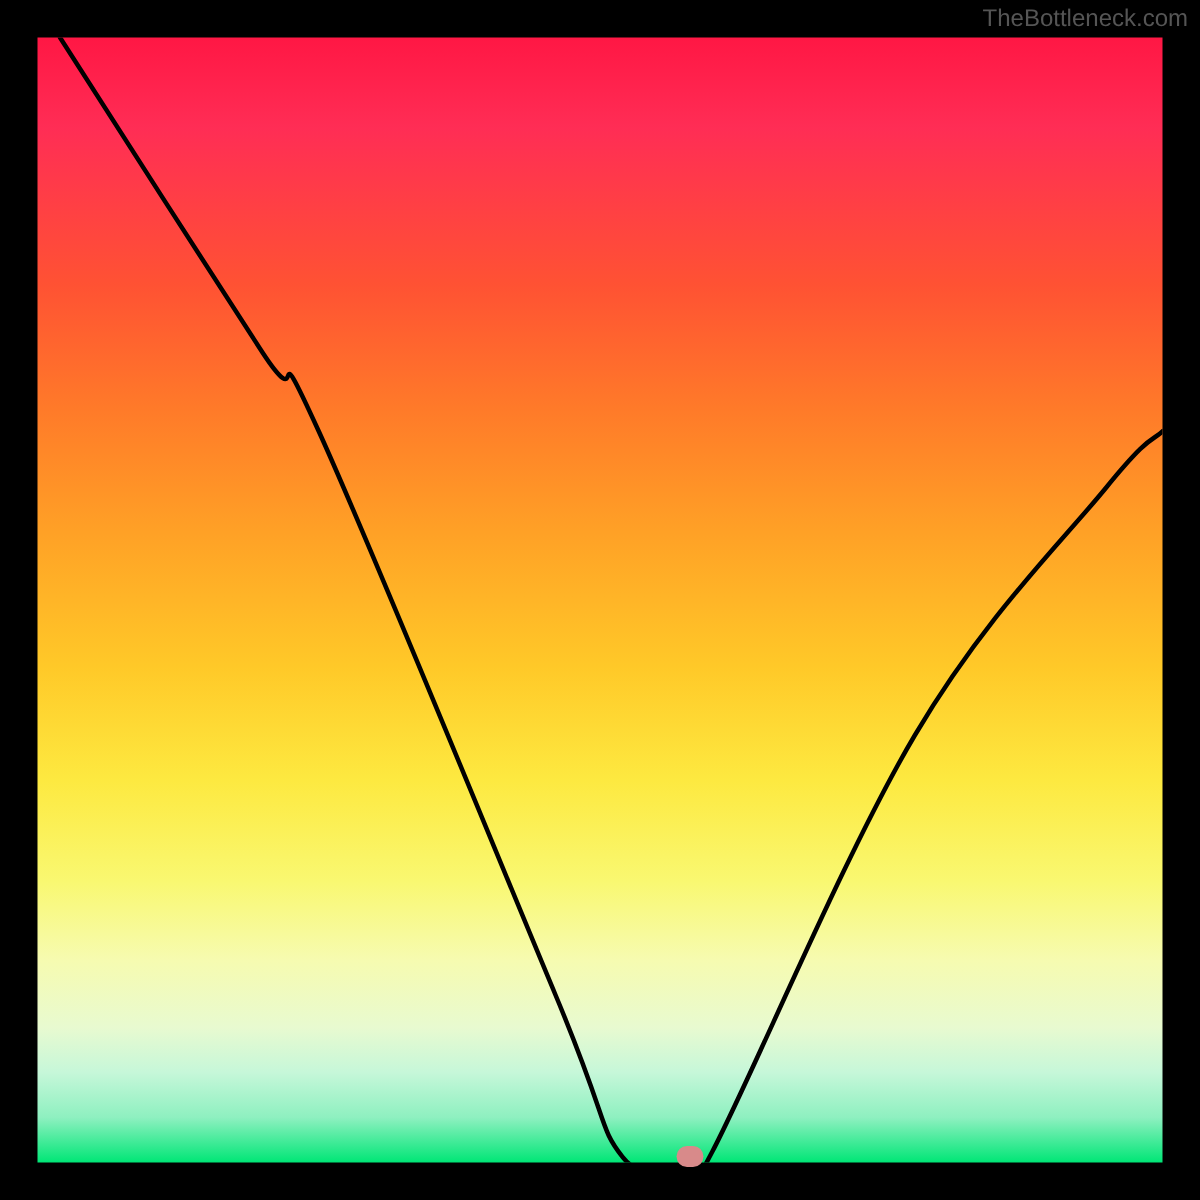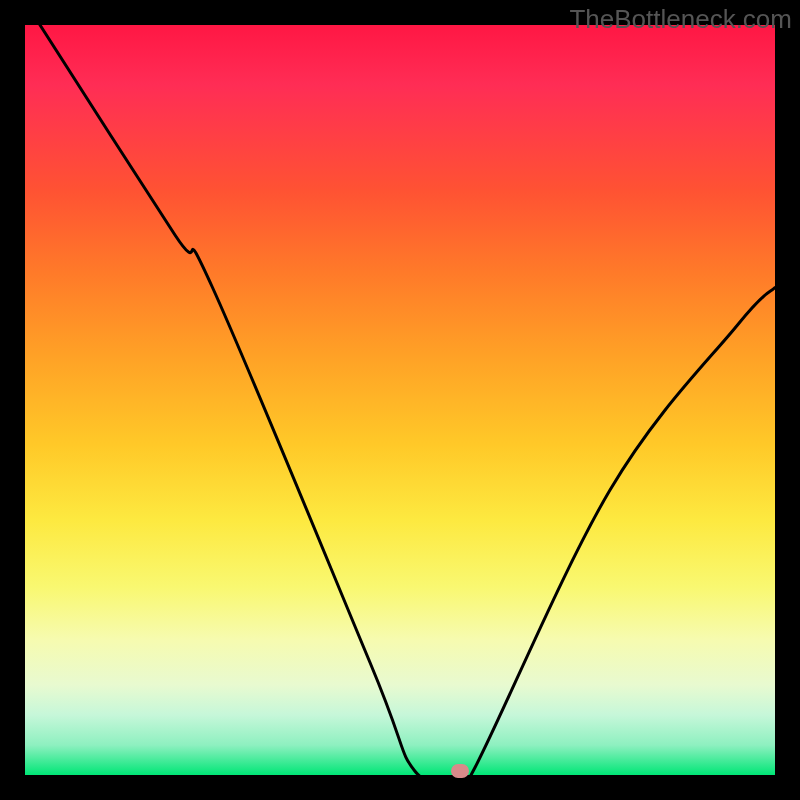--- a/index.html
+++ b/index.html
@@ -10,21 +10,21 @@
   background: #000;
   font-family: Arial, sans-serif;
   position: relative;
   overflow: hidden;
 }
 .watermark {
   position: absolute;
   top: 4px;
   right: 8px;
   color: #555;
-  font-size: 26px;
+  font-size: 16px;
   font-weight: 500;
   z-index: 10;
 }
 .chart-container {
   position: absolute;
   left: 25px;
   top: 25px;
   width: 750px;
   height: 750px;
   background: linear-gradient(to bottom,

